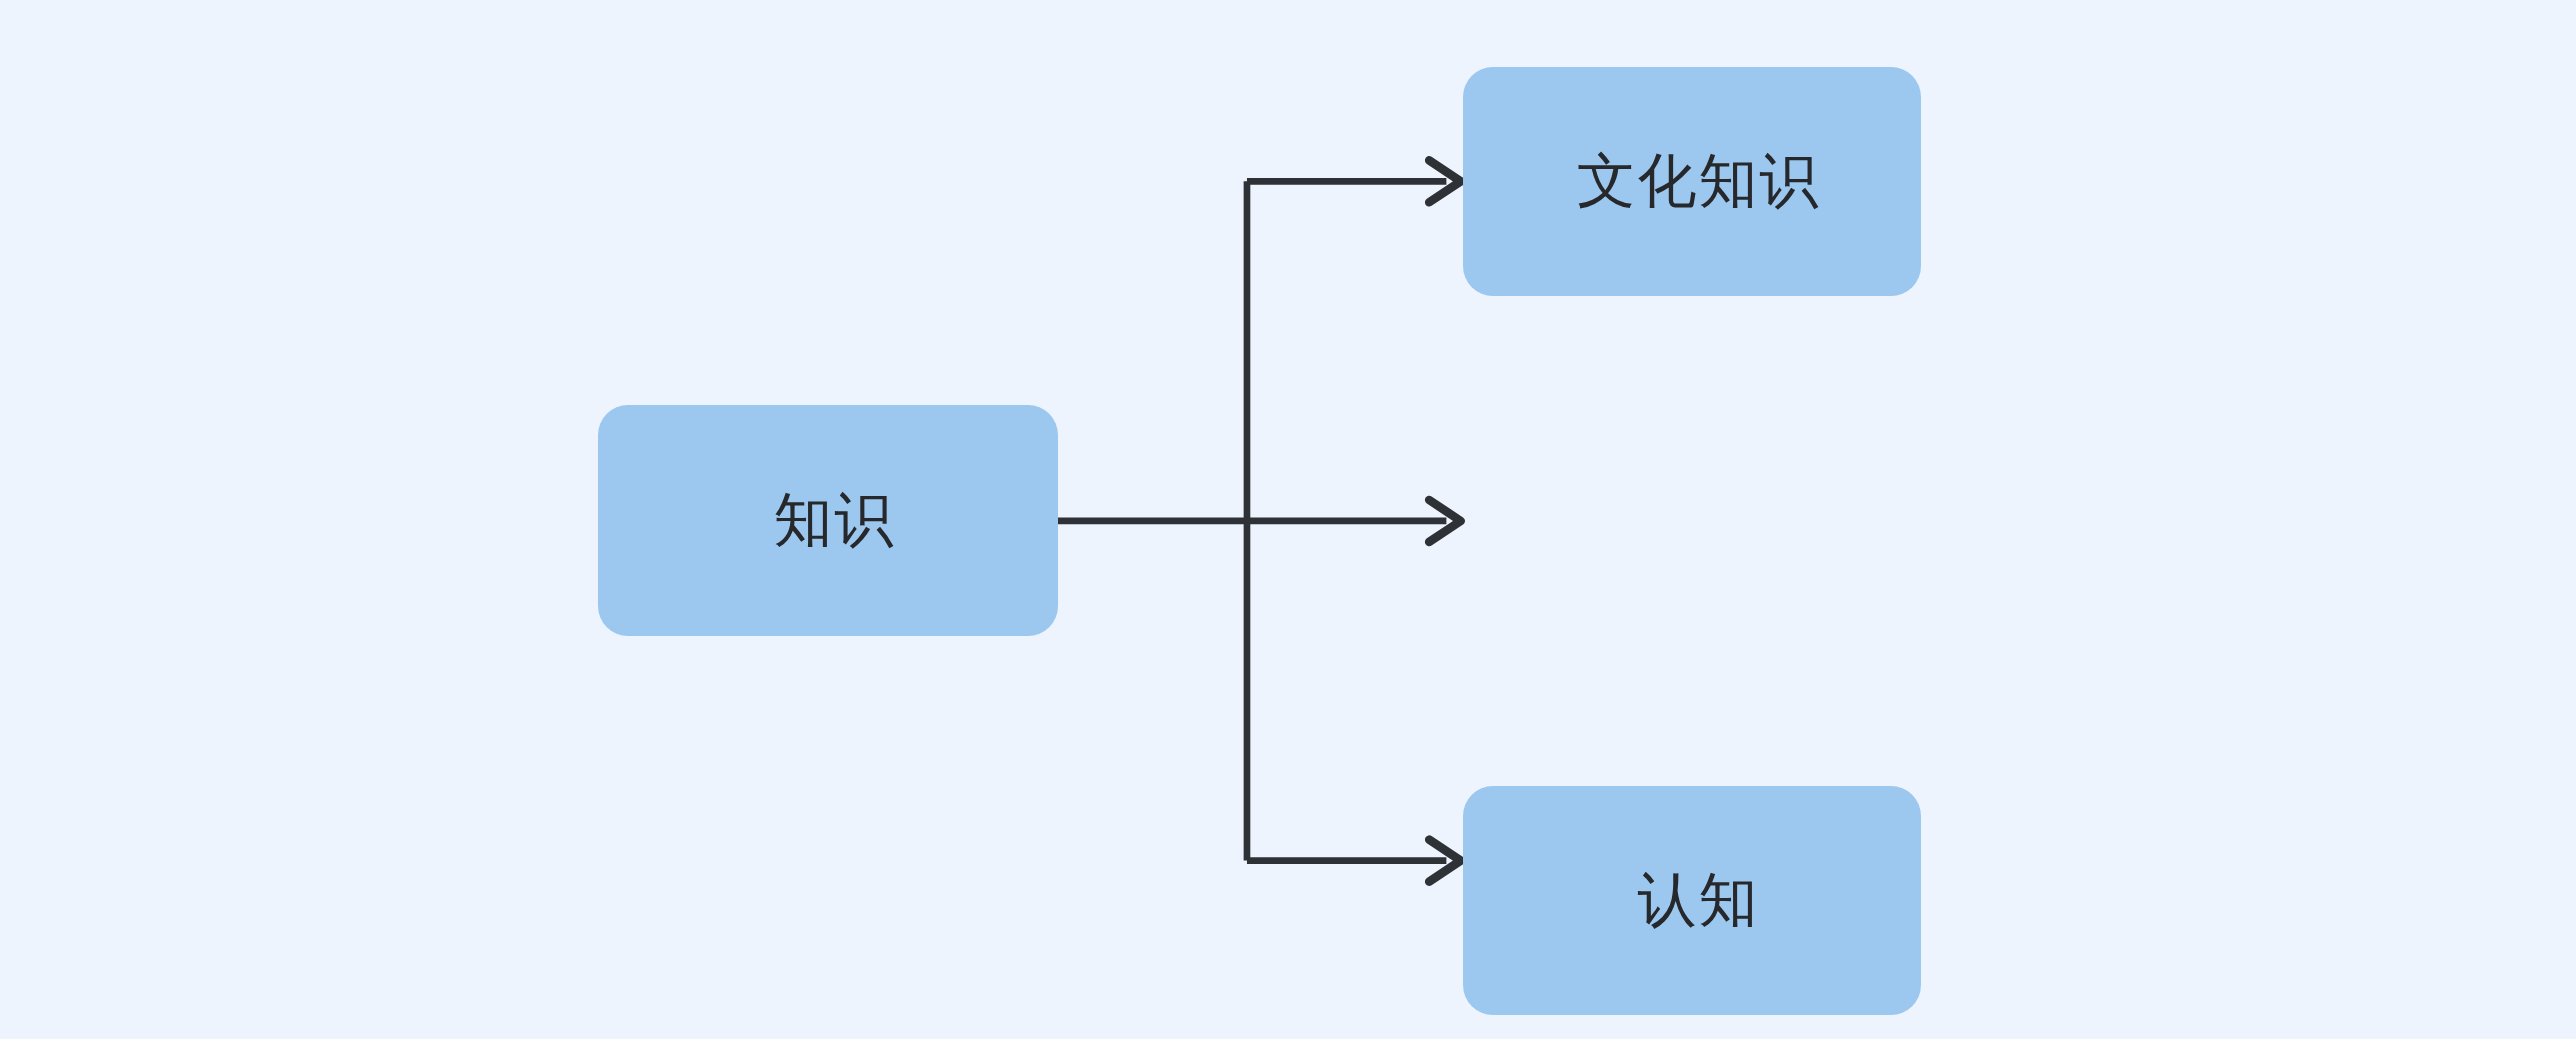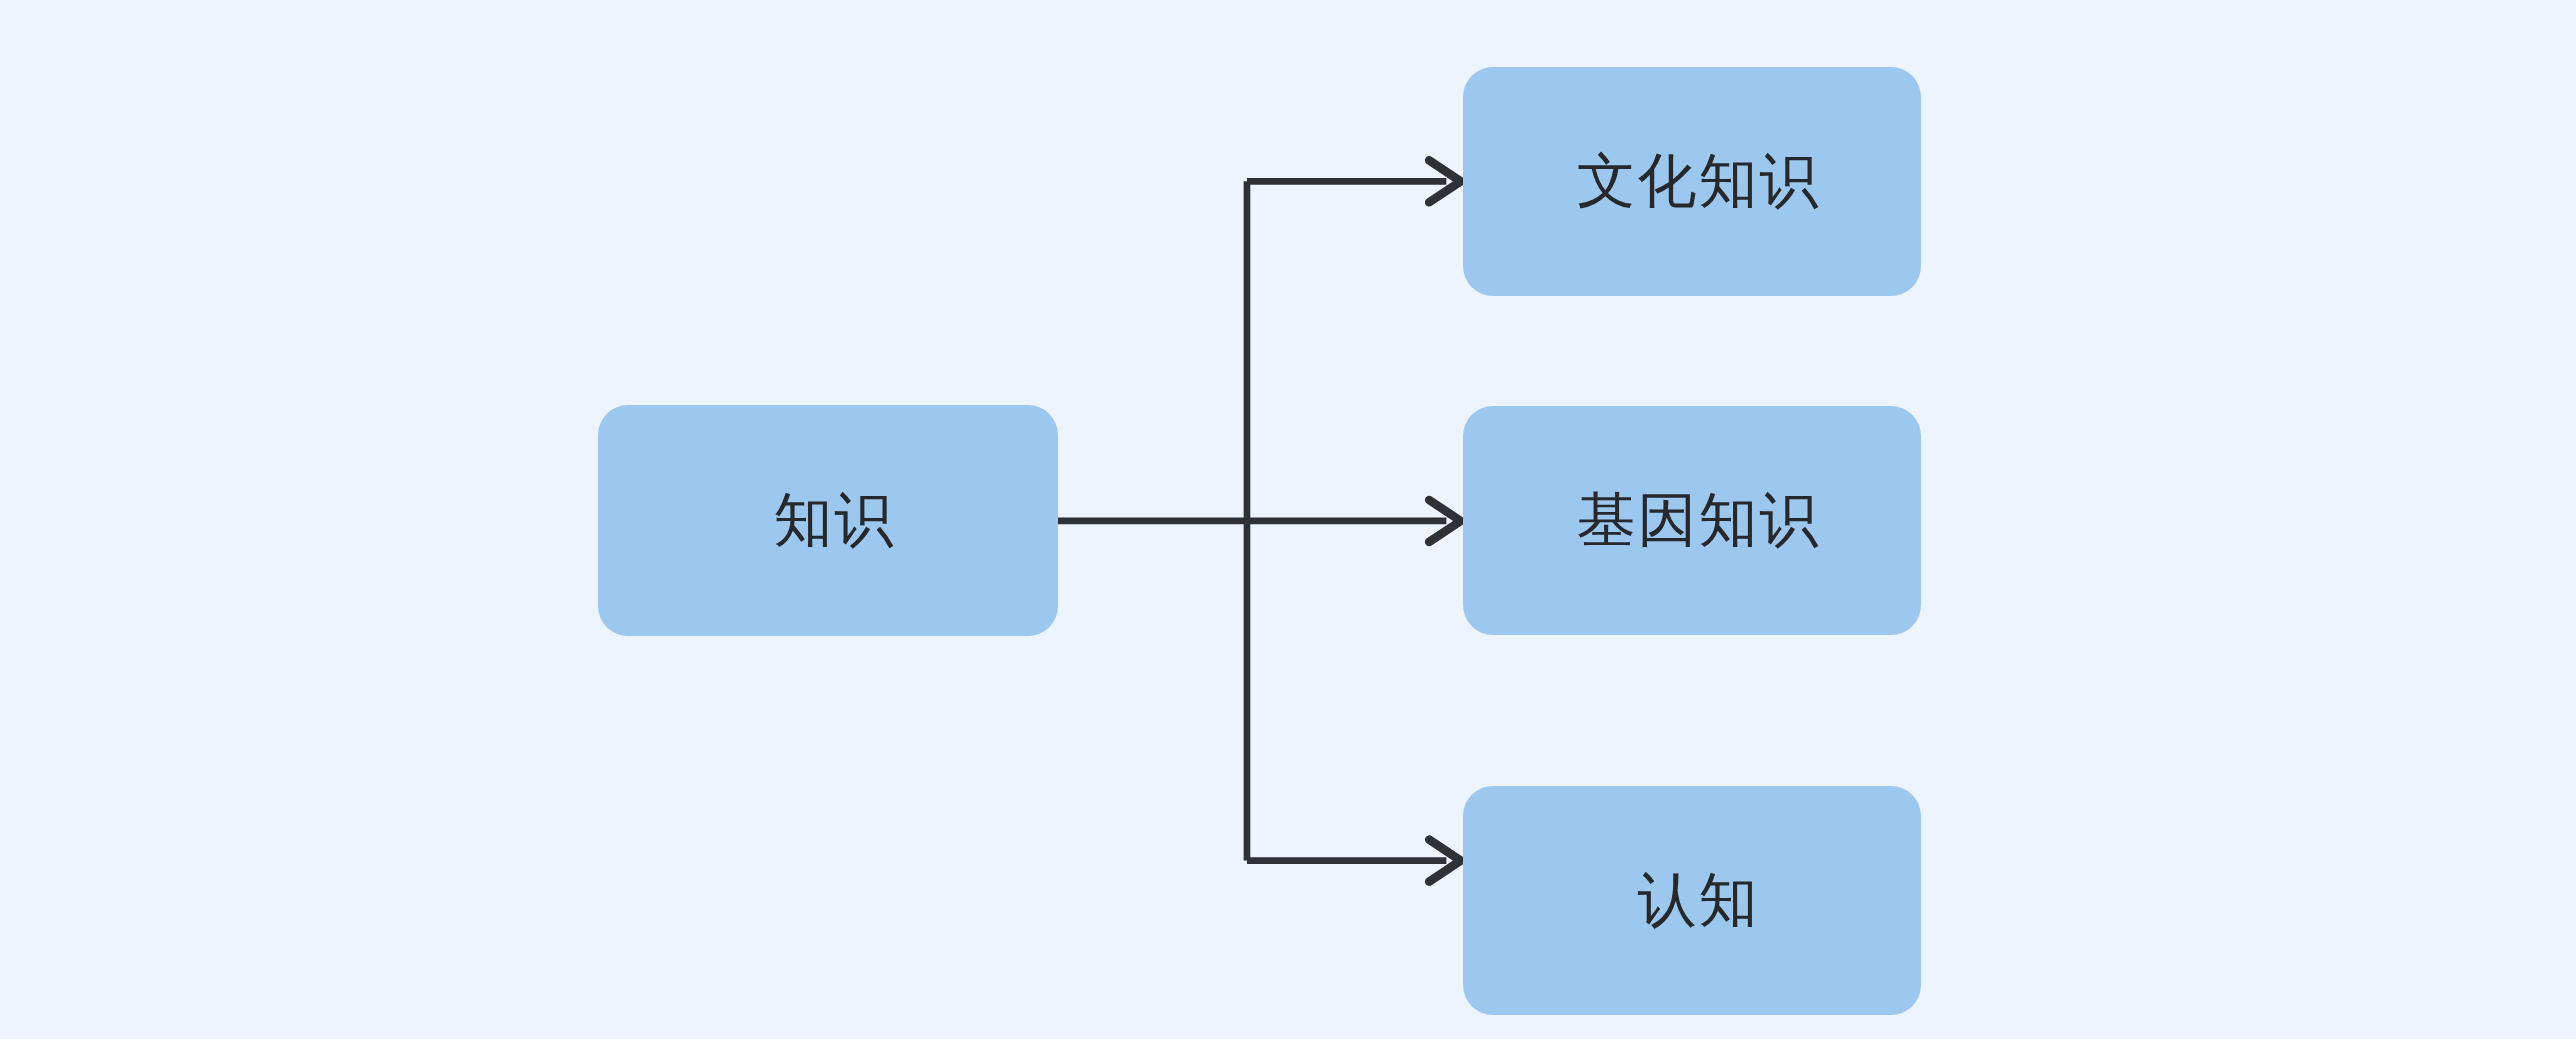--- a/index.html
+++ b/index.html
@@ -73,22 +73,19 @@
   </svg>
 
   <div class="node node-root">
     <span class="node-label">知识</span>
   </div>
 
   <div class="node node-child1">
     <span class="node-label">文化知识</span>
   </div>
 
-  <div class="node node-child2">
-    <span class="node-label">基因知识</span>
-  </div>
 
   <div class="node node-child3">
     <span class="node-label">认知</span>
   </div>
 
 </div>
 
 
 </body></html>

